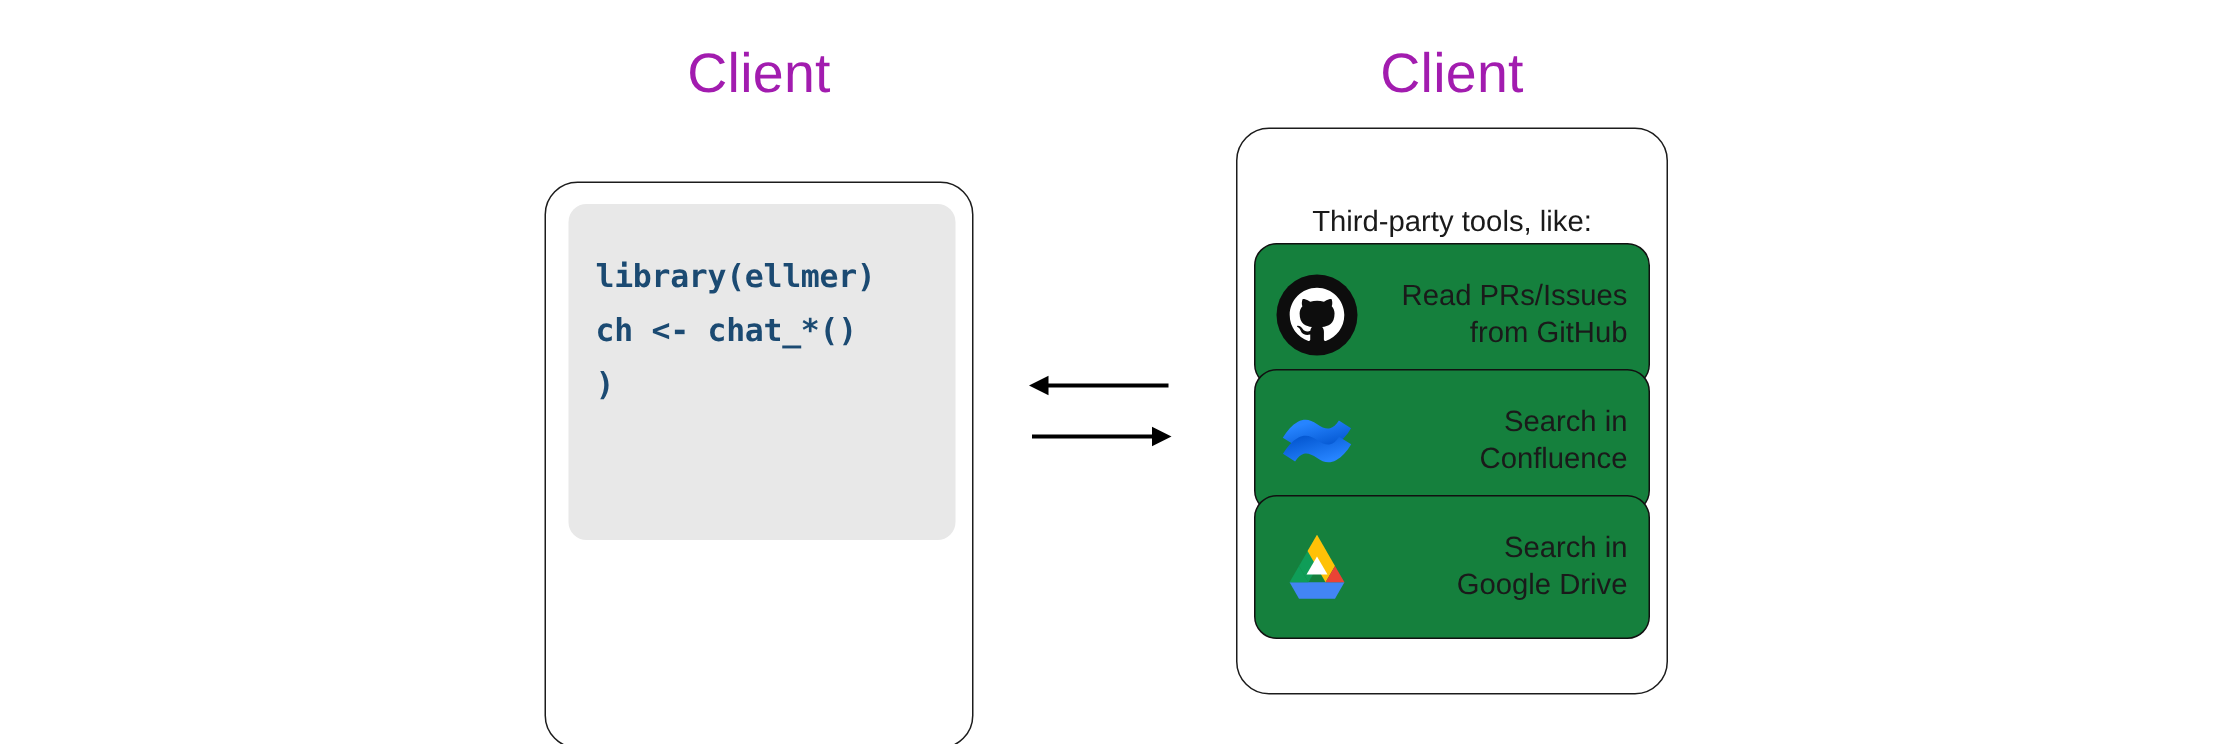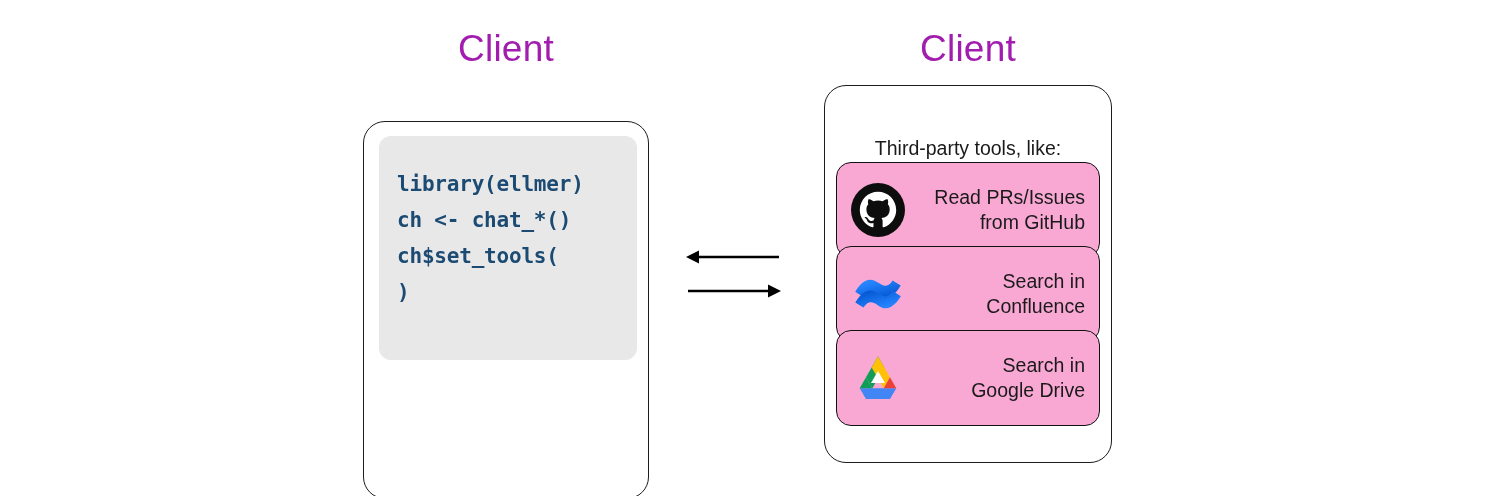--- a/index.html
+++ b/index.html
@@ -86,21 +86,21 @@
     margin-top: 18px;
   }
 
   .tool-card {
     position: absolute;
     left: 11px;
     width: 264px;
     height: 96px;
     border: 1.6px solid #111111;
     border-radius: 15px;
-    background: #f9a8d4;
+    background: #15803d;
     box-sizing: border-box;
     display: flex;
     align-items: center;
   }
   #tool-card-0 { top: 76px; }
   #tool-card-1 { top: 160px; }
   #tool-card-2 { top: 244px; }
 
   .tool-icon {
     width: 58px;
@@ -124,21 +124,20 @@
 </head>
 <body>
 
 <div class="col-title" id="client-title">Client</div>
 
 <div class="panel" id="client-panel">
 
   <div id="code-block">
     <div class="code-line">library(ellmer)</div>
     <div class="code-line">ch &lt;- chat_*()</div>
-    <div class="code-line">ch$set_tools(</div>
     <div class="code-line">)</div>
   </div>
 
 </div>
 
 <div id="arrows">
   <svg width="110" height="70" viewBox="0 0 110 70" xmlns="http://www.w3.org/2000/svg">
 
     <g>
       <line x1="99" y1="19" x2="15" y2="19" stroke="#000000" stroke-width="2.6"></line>

